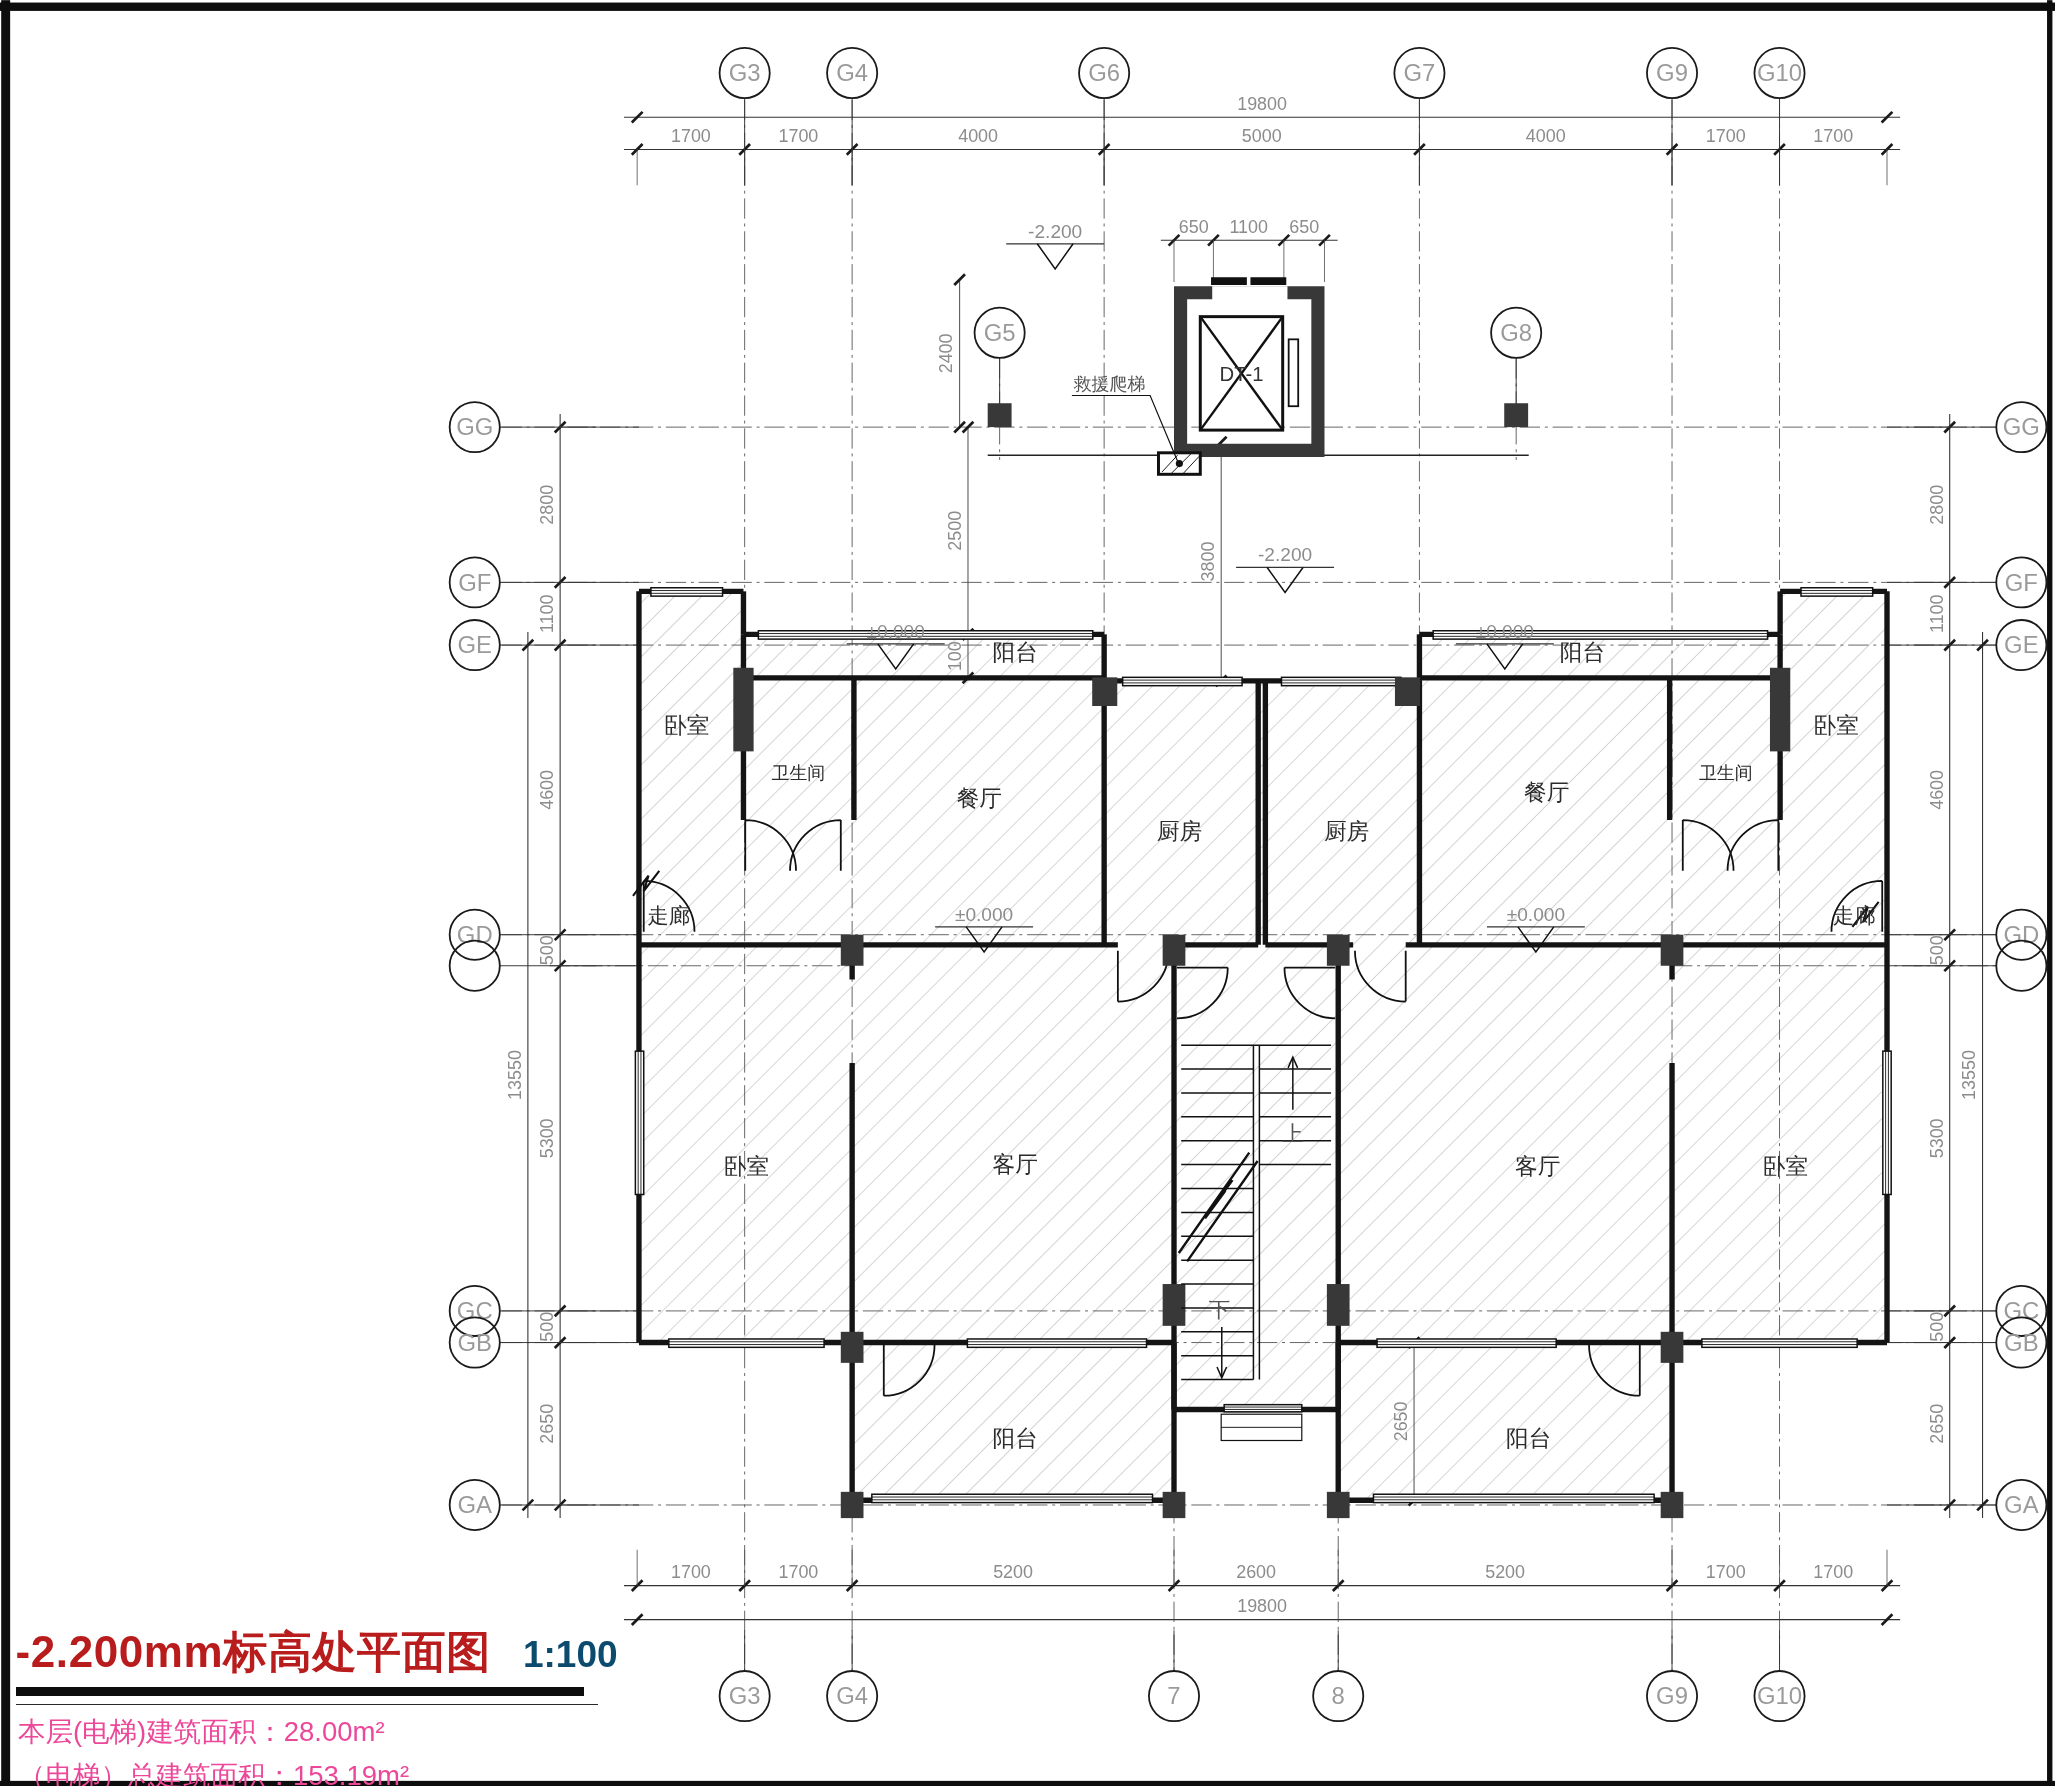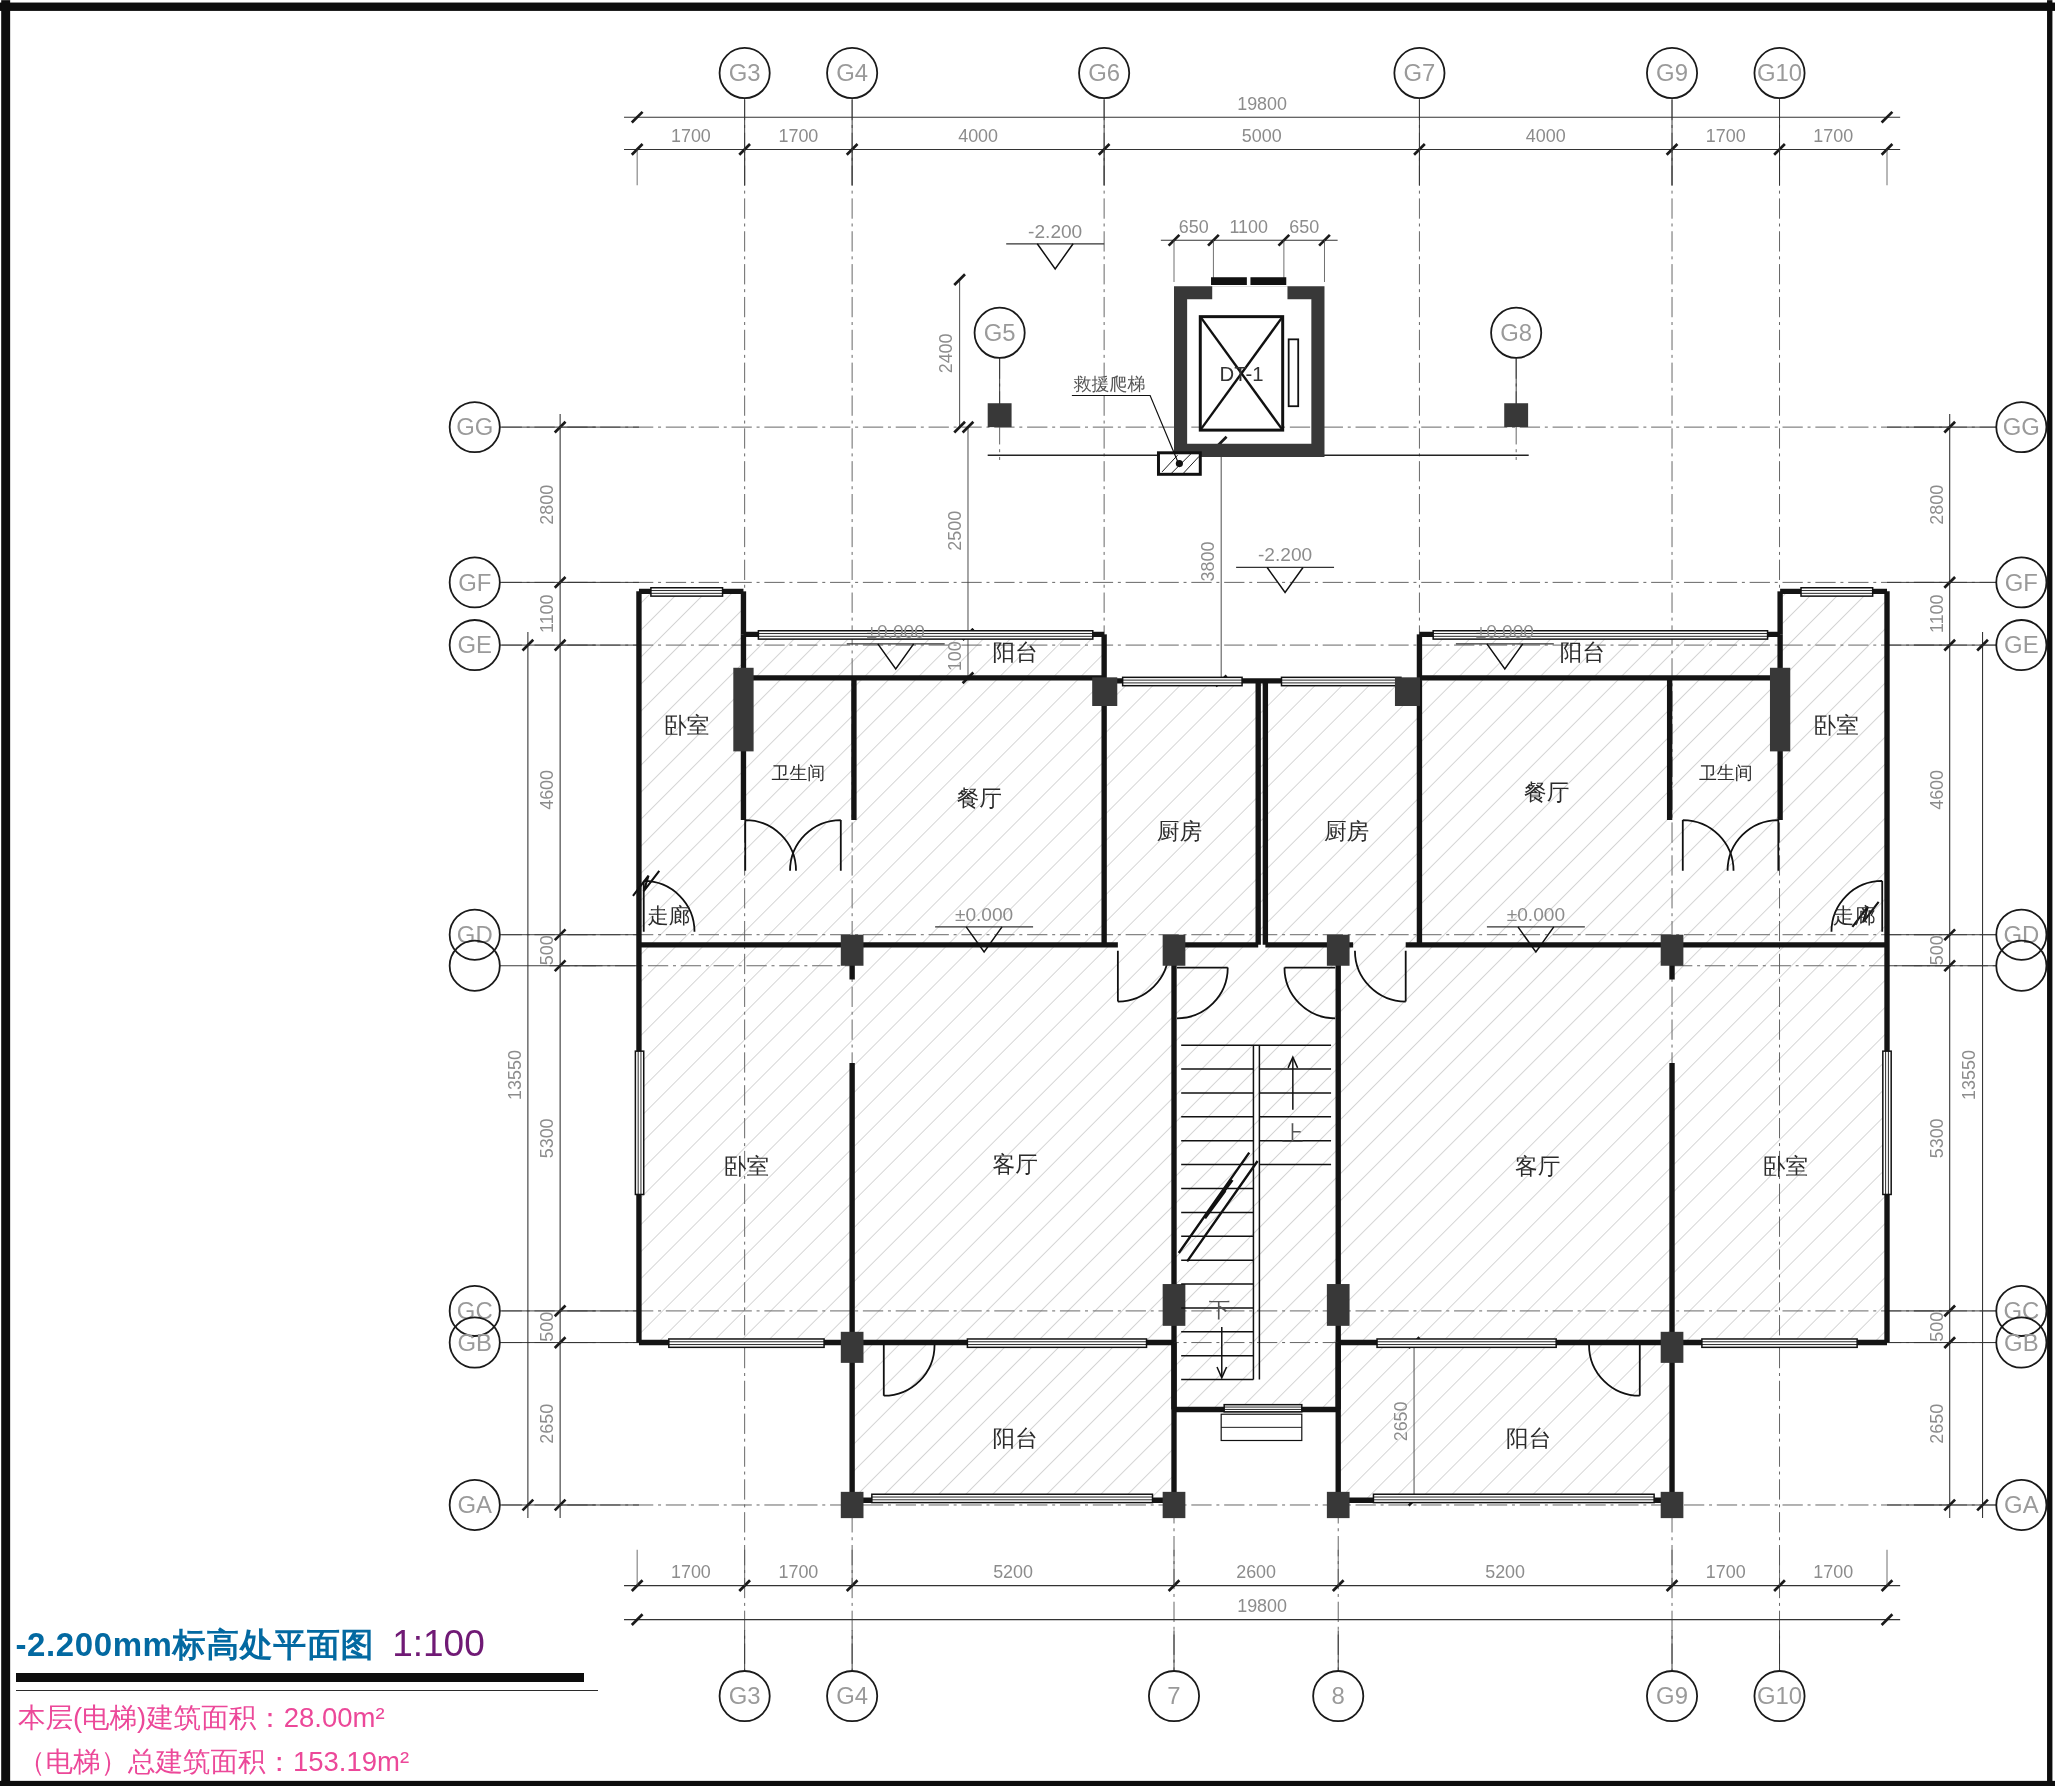--- a/index.html
+++ b/index.html
@@ -1,22 +1,22 @@
 <!DOCTYPE html>
 <html style="font-size:9.6px"><head>
 <meta charset="utf-8">
 <style>
   html,body{margin:0;padding:0;background:#e8e8e8;}
   .sheet{position:relative;width:2056px;height:1787px;background:#ffffff;overflow:hidden;
          font-family:"Liberation Sans",sans-serif;}
   #plan{position:absolute;left:0;top:0;}
   .titleblock{position:absolute;left:15.5px;top:1623px;width:800px;}
   .titlerow{white-space:nowrap;}
-  .dtitle{font-size:33px;font-weight:bold;color:#0369a1;letter-spacing:0.6px;}
-  .dscale{font-size:37px;color:#701a75;margin-left:18px;font-weight:normal;}
+  .dtitle{font-size:44px;font-weight:bold;color:#b91c1c;letter-spacing:0.6px;}
+  .dscale{font-size:37px;color:#0c4a6e;margin-left:32px;font-weight:bold;}
   .tbar{width:568px;height:9.6px;background:#0d0d0d;margin-top:4.8px;}
   .tline{width:582px;height:1.8px;background:#2a2a2a;margin-top:7.2px;}
   .note{font-size:27.5px;color:#ec4899;margin:8.4px 0 0 2.4px;}
 </style>
 </head>
 <body>
 
 <div class="sheet">
   <svg id="plan" width="2056" height="1787" viewBox="0 0 3443 2992">
       <defs>

